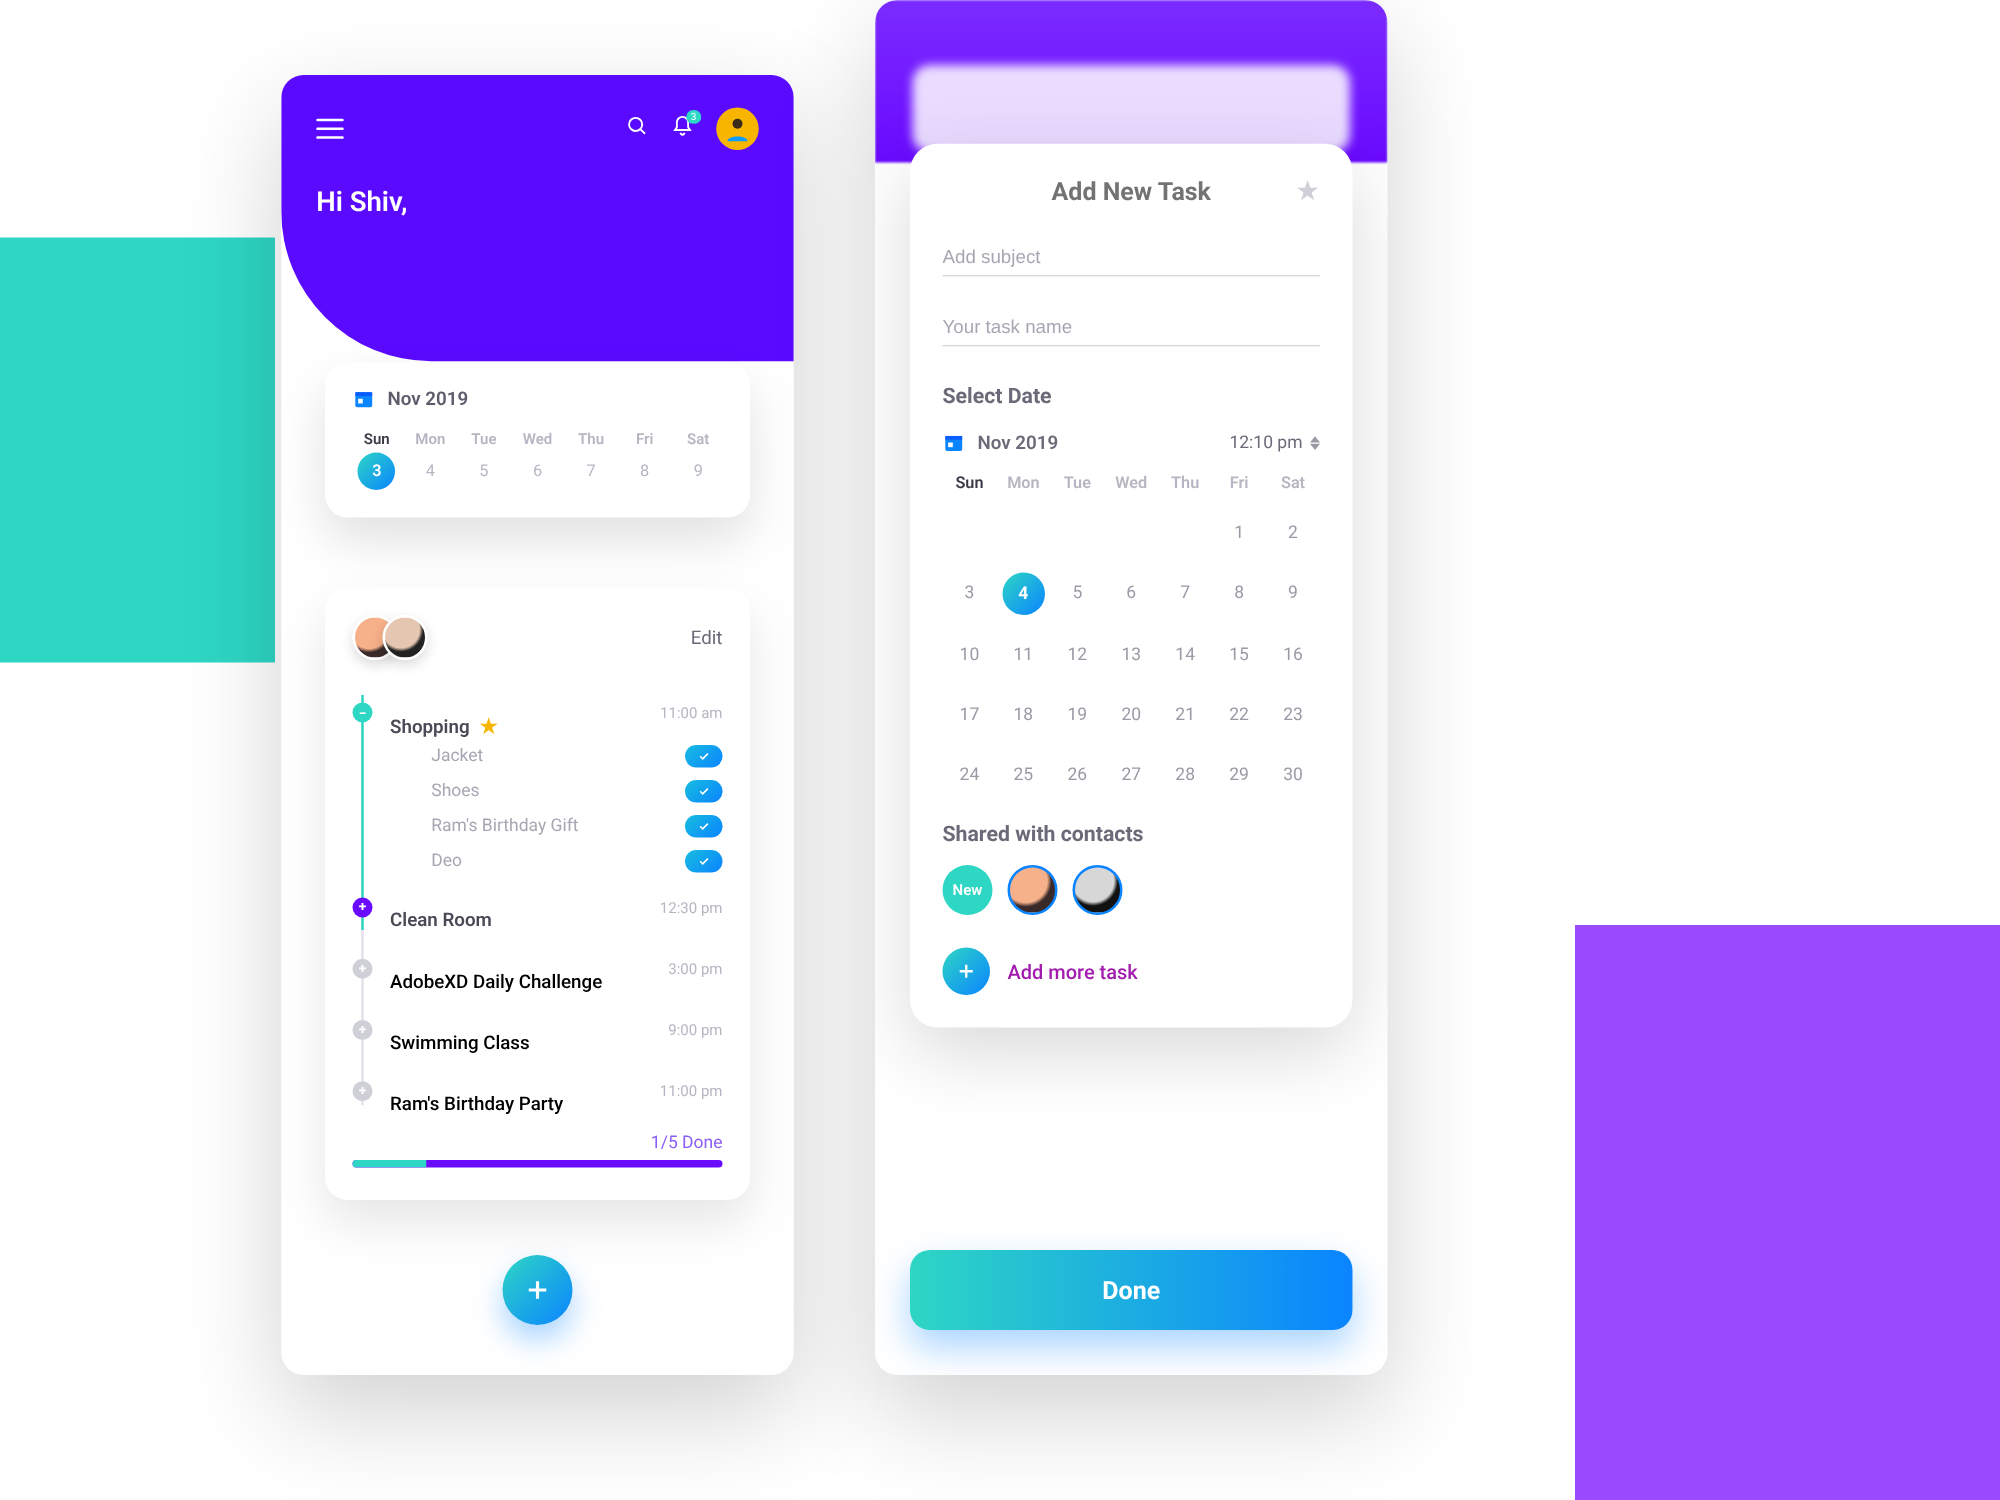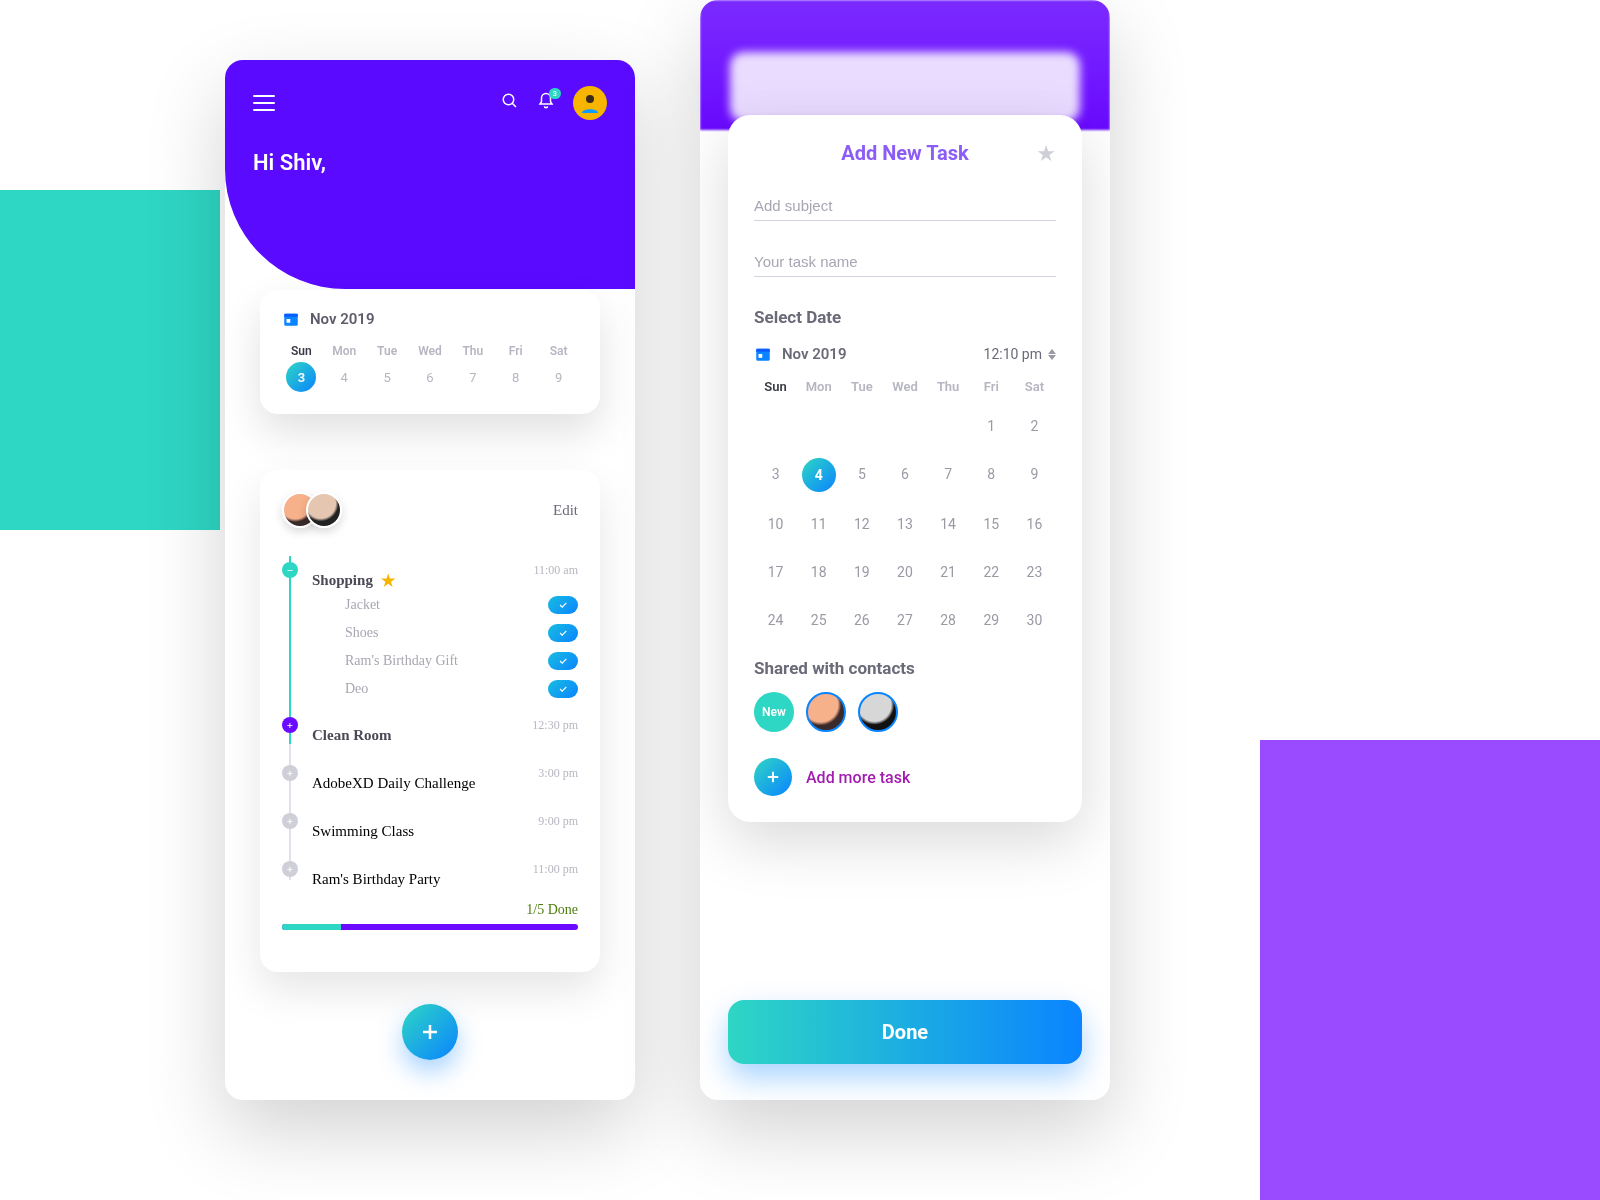--- a/index.html
+++ b/index.html
@@ -54,22 +54,21 @@
 .cal-days { display:grid; grid-template-columns:repeat(7,1fr); text-align:center; margin-top:16px; gap:4px; }
 .cal-day-label { font-size:12px; color:#b6b6c2; font-weight:600; }
 .cal-day-label.active { color:#3a3a46; }
 .cal-num { font-size:13px; color:#b6b6c2; height:30px; display:flex; align-items:center; justify-content:center; cursor:pointer; }
 .cal-num.sel { width:30px; height:30px; border-radius:50%; background:linear-gradient(135deg,#2ed6c4,#0a84ff); color:#fff; font-weight:600; margin:0 auto; }
 
 .tasks-card {
   position:absolute; left:50%; transform:translateX(-50%);
   top:410px; width:340px; background:#fff; border-radius:18px;
   box-shadow:0 18px 40px rgba(0,0,0,0.10);
-  padding:22px 22px 42px;
-  font-family:Liberation Serif, serif;
+  padding:22px 22px 26px;
 }
 .tasks-top { display:flex; align-items:center; justify-content:space-between; }
 .avatars { display:flex; }
 .avatars .av { width:36px; height:36px; border-radius:50%; border:2px solid #fff; box-shadow:0 4px 10px rgba(0,0,0,0.15); }
 .avatars .av:nth-child(2){ margin-left:-12px; }
 .av1{ background:radial-gradient(circle at 35% 30%, #f6b08a 0 50%, #3a2a2a 60%);} 
 .av2{ background:radial-gradient(circle at 40% 30%, #e4c6b1 0 50%, #222 60%);} 
 .av3{ background:radial-gradient(circle at 40% 30%, #d7d7d7 0 50%, #111 60%);} 
 .edit { color:#6a6a78; font-size:15px; cursor:pointer; }
 
@@ -86,39 +85,39 @@
 .task-time { font-size:12px; color:#b6b6c2; }
 .star { color:#f7b500; font-size:16px; }
 
 .subitems { padding-left:32px; display:flex; flex-direction:column; gap:10px; margin:6px 0 8px; }
 .sub { display:flex; align-items:center; justify-content:space-between; }
 .sub-label { font-size:14px; color:#a7a7b3;margin-left:31px; }
 .chip { width:30px; height:18px; border-radius:9px; background:linear-gradient(135deg,#17bde0,#0a84ff); display:flex; align-items:center; justify-content:center; cursor:pointer; }
 .chip svg{ width:10px; height:10px; stroke:#fff; stroke-width:3; fill:none; }
 
 .progress-wrap { margin-top:14px; }
-.progress-label { text-align:right; font-size:14px; color:#4d7c0f; margin-bottom:6px; }
+.progress-label { text-align:right; font-size:14px; color:#8b5cf6; margin-bottom:6px; }
 .progress-bar { height:6px; border-radius:3px; background:#6a0aff; position:relative; overflow:hidden; }
 .progress-fill { position:absolute; left:0; top:0; bottom:0; width:20%; background:#2ed6c4; }
 
 .fab { position:absolute; left:50%; transform:translateX(-50%); bottom:40px; width:56px; height:56px; border-radius:50%; background:linear-gradient(135deg,#2ed6c4,#0a84ff); box-shadow:0 12px 24px rgba(10,132,255,0.35); display:flex; align-items:center; justify-content:center; cursor:pointer; }
 .fab svg{ width:24px; height:24px; stroke:#fff; stroke-width:2.5; }
 
 
 .blur-header { height:130px; background:linear-gradient(180deg,#7b2bff,#6a0aff); filter:blur(1px); position:relative; }
 .blur-card { position:absolute; left:30px; right:30px; top:52px; height:70px; background:rgba(255,255,255,0.85); border-radius:14px; filter:blur(4px); }
 
 .modal {
   position:absolute; left:28px; right:28px; top:115px;
   background:#fff; border-radius:22px;
   box-shadow:0 20px 60px rgba(0,0,0,0.15);
   padding:26px 26px 26px;
 }
 .modal-head { display:flex; align-items:center; justify-content:center; position:relative; }
-.modal-title { font-size:20px; font-weight:700; color:#8b5cf6; }
+.modal-title { font-size:20px; font-weight:700; color:#737373; }
 .star-out { position:absolute; right:0; color:#cfcfd8; font-size:22px; cursor:pointer; }
 
 .field { margin-top:26px; }
 .field input {
   width:100%; border:none; border-bottom:1.5px solid #d4d4dd;
   padding:6px 0; font-size:15px; color:#555; outline:none;
 }
 .field input::placeholder{ color:#a7a7b3; }
 
 .sec-title { margin-top:30px; font-size:17px; font-weight:700; color:#6a6a78; }

